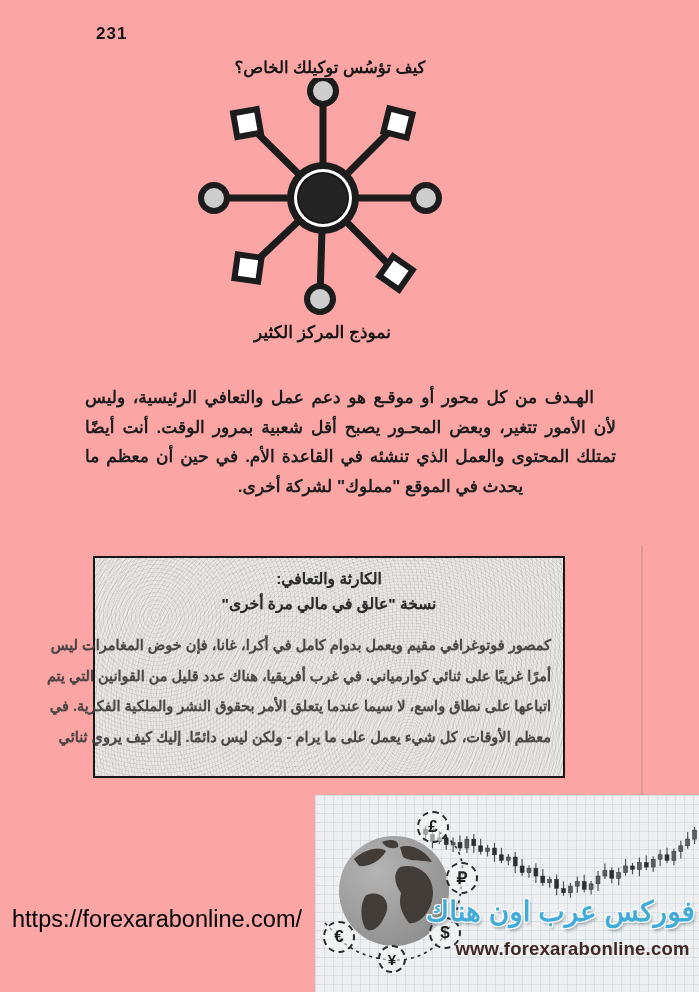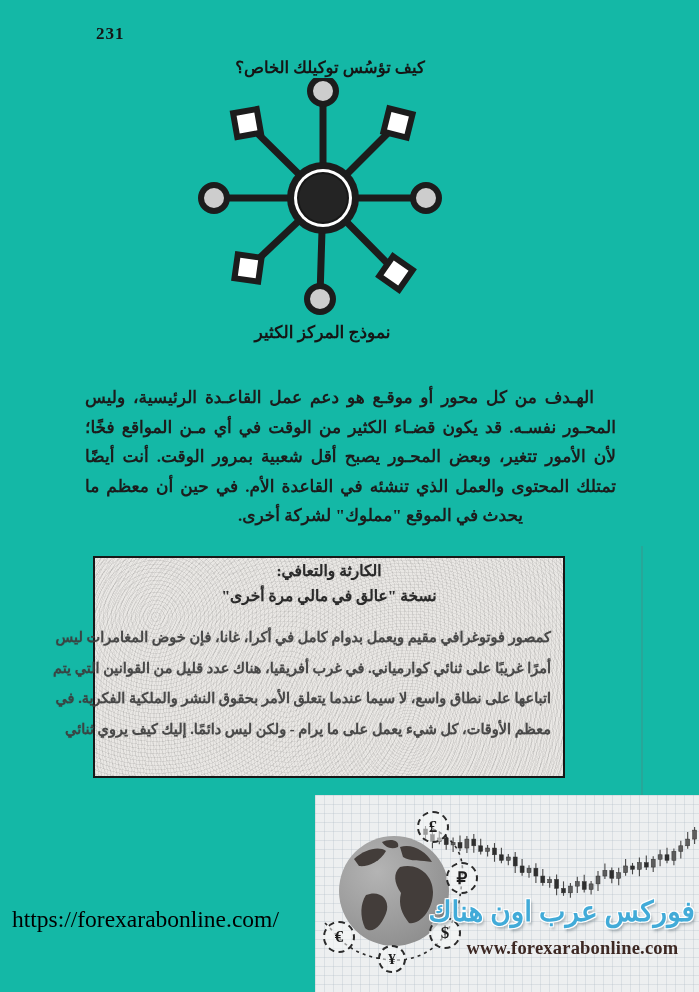--- a/index.html
+++ b/index.html
@@ -1,17 +1,17 @@
 <!DOCTYPE html>
 <html lang="ar"><head>
 <meta charset="utf-8">
 <style>
   html,body{margin:0;padding:0;background:#ffffff;}
-  .page{position:relative;width:699px;height:992px;background:#14b8a6;overflow:hidden;
-        font-family:Liberation Serif, serif;color:#151515;}
+  .page{position:relative;width:699px;height:992px;background:#fca5a5;overflow:hidden;
+        font-family:Liberation Sans, sans-serif;color:#151515;}
 
   
   .page-num{position:absolute;left:96px;top:24px;font-size:17px;font-weight:bold;letter-spacing:1px;}
   .header-title{position:absolute;left:160px;top:26px;width:340px;text-align:center;direction:rtl;
                 font-size:16.5px;font-weight:bold;margin-top:32px;}
 
   
   .diagram{position:absolute;left:185px;top:78px;}
   .diagram-caption{position:absolute;left:210px;top:322px;width:225px;text-align:center;direction:rtl;
                    font-size:17px;font-weight:bold;}
@@ -24,21 +24,21 @@
   .para-line.last{text-align:center;text-align-last:center;padding-left:60px;}
 
   
   .grbox{position:absolute;left:93px;top:556px;width:468px;height:218px;border:2px solid #171717;
          background-color:#e9e7e4;
          background-image:
            repeating-radial-gradient(circle at 13% 27%, rgba(0,0,0,0.07) 0 1px, transparent 1px 4px),
            repeating-radial-gradient(circle at 67% 81%, rgba(0,0,0,0.06) 0 1px, transparent 1px 3px),
            repeating-radial-gradient(circle at 41% 59%, rgba(0,0,0,0.05) 0 1px, transparent 1px 5px);}
   .grbox-title{direction:rtl;text-align:center;font-weight:bold;font-size:15.5px;color:#2a2a2a;
-               margin-top:0;line-height:25px;text-shadow:0 0 1px rgba(0,0,0,.3);}
+               margin-top:8px;line-height:25px;text-shadow:0 0 1px rgba(0,0,0,.3);}
   .grbox-title2{direction:rtl;text-align:center;font-weight:bold;font-size:15.5px;color:#2a2a2a;
                 line-height:25px;text-shadow:0 0 1px rgba(0,0,0,.3);}
   .grbox-body{direction:rtl;margin:14px 12px 0 12px;}
   .grbox-line{font-size:14.5px;line-height:30.5px;height:30.5px;color:#3c3c3c;font-weight:bold;
               text-align:justify;text-align-last:justify;white-space:nowrap;
               text-shadow:0 0 1px rgba(60,60,60,.45);opacity:.92;}
   .grbox-line.last{text-align:right;text-align-last:right;}
 
   
   .scan-line{position:absolute;left:641px;top:546px;width:2px;height:249px;
@@ -111,22 +111,21 @@
     <g fill="#ffffff" stroke="#1c1c1c" stroke-width="6">
       <rect x="201" y="33" width="24" height="24" transform="rotate(14 213 45)"></rect>
       <rect x="50" y="33" width="24" height="24" transform="rotate(-10 62 45)"></rect>
       <rect x="199" y="183" width="24" height="24" transform="rotate(35 211 195)"></rect>
       <rect x="51" y="178" width="24" height="24" transform="rotate(8 63 190)"></rect>
     </g>
   </svg>
   <div class="diagram-caption">نموذج المركز الكثير</div>
 
   <div class="para">
-    <div class="para-line first">الهـدف من كل محور أو موقـع هو دعم عمل القاعـدة الرئيسية، وليس</div>
-    <div class="para-line">المحـور نفسـه. قد يكون قضـاء الكثير من الوقت في أي مـن المواقع فخًا؛</div>
+    <div class="para-line first">الهـدف من كل محور أو موقـع هو دعم عمل والتعافي الرئيسية، وليس</div>
     <div class="para-line">لأن الأمور تتغير، وبعض المحـور يصبح أقل شعبية بمرور الوقت. أنت أيضًا</div>
     <div class="para-line">تمتلك المحتوى والعمل الذي تنشئه في القاعدة الأم. في حين أن معظم ما</div>
     <div class="para-line last">يحدث في الموقع "مملوك" لشركة أخرى.</div>
   </div>
 
   <div class="grbox">
     <div class="grbox-title">الكارثة والتعافي:</div>
     <div class="grbox-title2">نسخة "عالق في مالي مرة أخرى"</div>
     <div class="grbox-body">
       <div class="grbox-line">كمصور فوتوغرافي مقيم ويعمل بدوام كامل في أكرا، غانا، فإن خوض المغامرات ليس</div>

